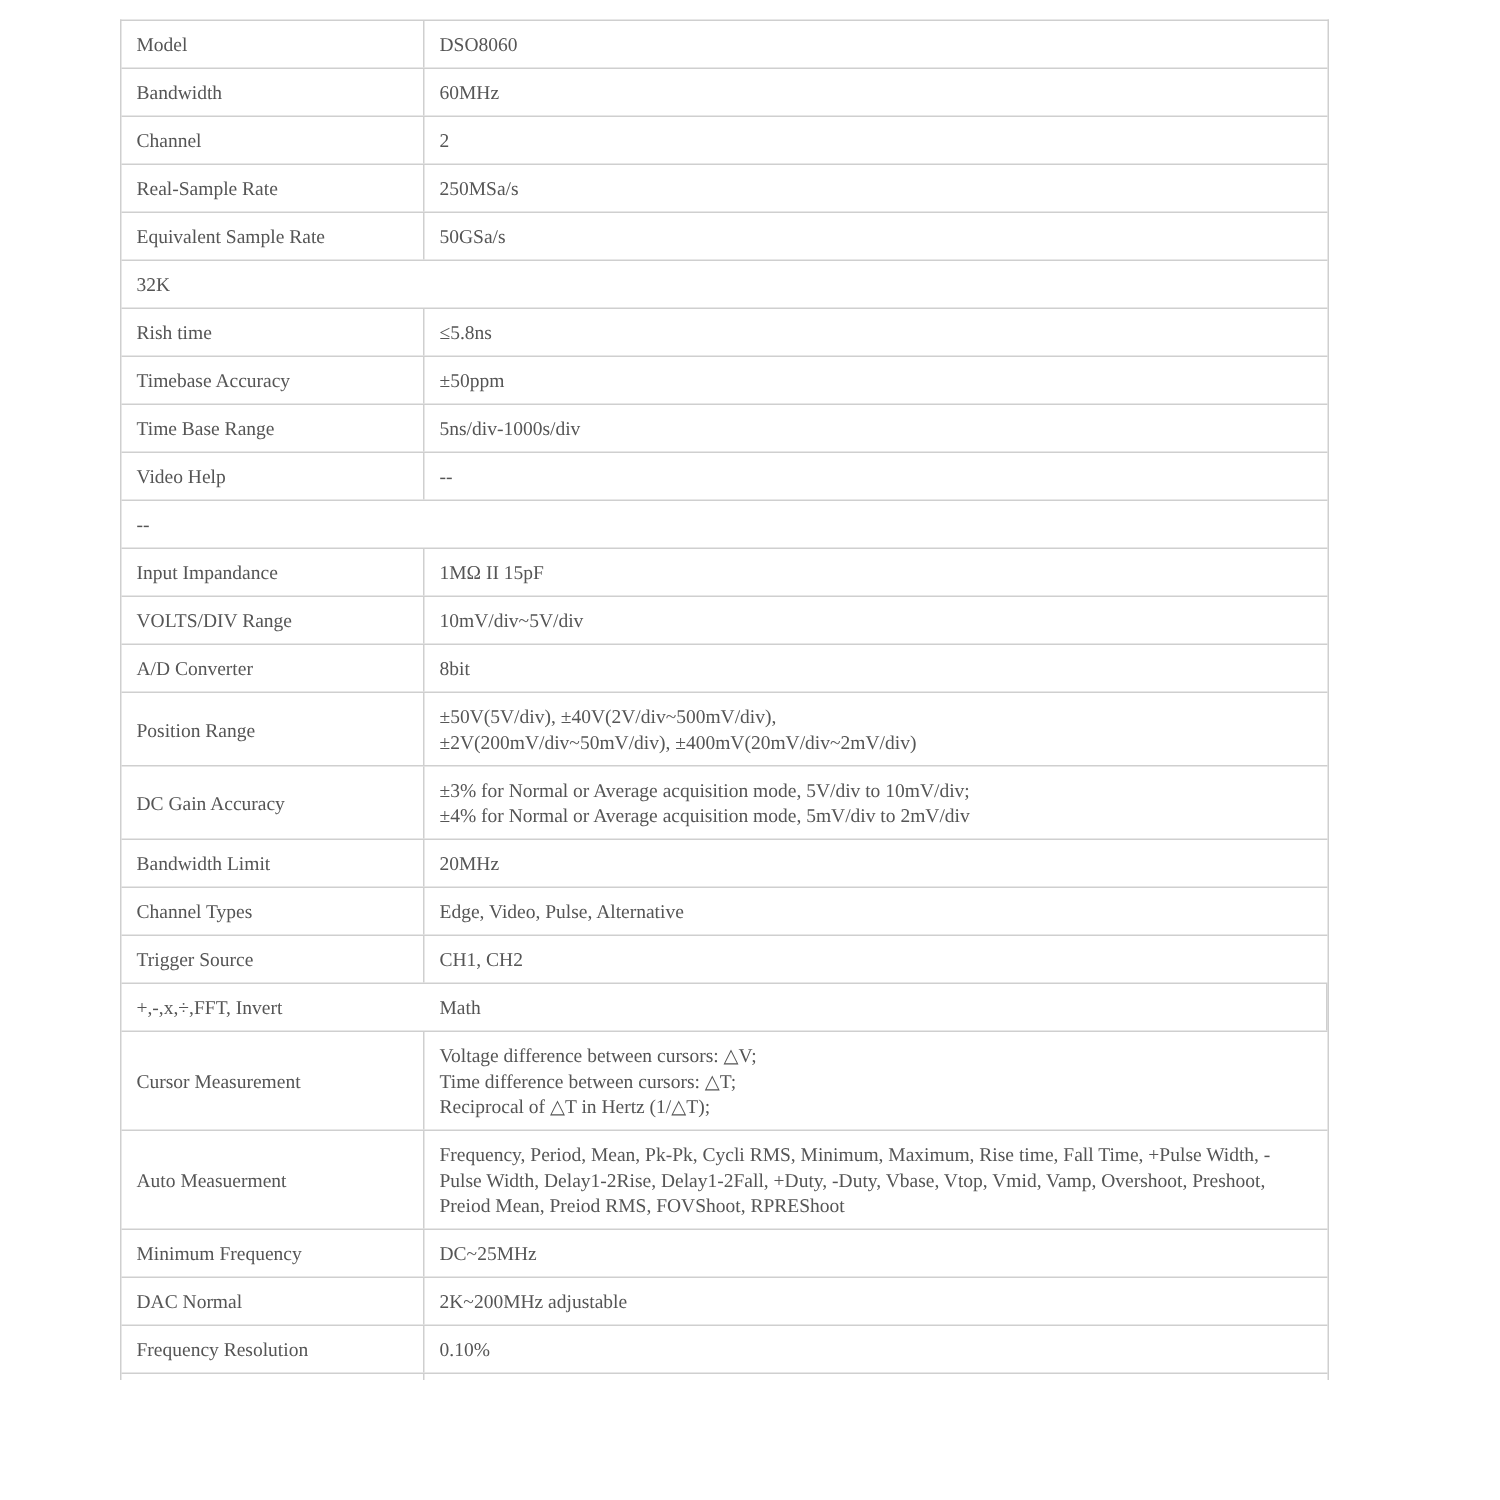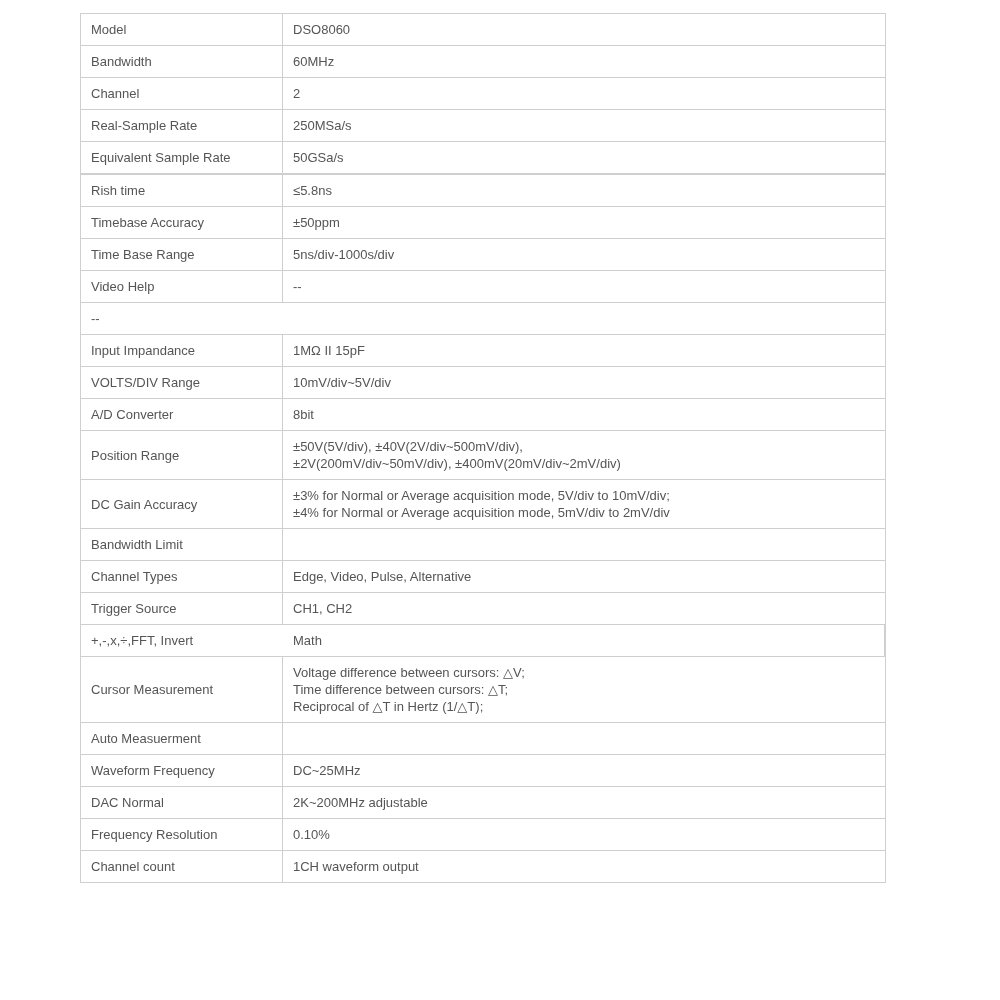--- a/index.html
+++ b/index.html
@@ -7,20 +7,21 @@
     padding: 0;
     background: #ffffff;
     font-family: "Liberation Sans", "DejaVu Sans", sans-serif;
   }
   .page {
     position: relative;
     width: 1000px;
     height: 920px;
     background: #ffffff;
     overflow: hidden;
+    font-family: Liberation Serif, serif;
   }
   .spec-table {
     position: absolute;
     left: 80px;
     top: 13px;
     width: 806px;
     border: 1px solid #cfcfcf;
     border-bottom: none;
     box-sizing: border-box;
   }
@@ -70,20 +71,21 @@
     <div class="cell label">Real-Sample Rate</div>
     <div class="cell value">250MSa/s</div>
   </div>
 
   <div class="spec-row">
     <div class="cell label">Equivalent Sample Rate</div>
     <div class="cell value">50GSa/s</div>
   </div>
 
   <div class="spec-row">
+    <div class="cell value">32K</div>
   </div>
 
   <div class="spec-row">
     <div class="cell label">Rish time</div>
     <div class="cell value">≤5.8ns</div>
   </div>
 
   <div class="spec-row">
     <div class="cell label">Timebase Accuracy</div>
     <div class="cell value">±50ppm</div>
@@ -125,20 +127,21 @@
   </div>
 
   <div class="spec-row">
     <div class="cell label">DC Gain Accuracy</div>
     <div class="cell value">±3% for Normal or Average acquisition mode, 5V/div to 10mV/div;
 ±4% for Normal or Average acquisition mode, 5mV/div to 2mV/div</div>
   </div>
 
   <div class="spec-row">
     <div class="cell label">Bandwidth Limit</div>
+    <div class="cell value">20MHz</div>
   </div>
 
   <div class="spec-row">
     <div class="cell label">Channel Types</div>
     <div class="cell value">Edge, Video, Pulse, Alternative</div>
   </div>
 
   <div class="spec-row">
     <div class="cell label">Trigger Source</div>
     <div class="cell value">CH1, CH2</div>
@@ -151,24 +154,25 @@
 
   <div class="spec-row">
     <div class="cell label">Cursor Measurement</div>
     <div class="cell value">Voltage difference between cursors: △V;
 Time difference between cursors: △T;
 Reciprocal of △T in Hertz (1/△T);</div>
   </div>
 
   <div class="spec-row">
     <div class="cell label">Auto Measuerment</div>
+    <div class="cell value">Frequency, Period, Mean, Pk-Pk, Cycli RMS, Minimum, Maximum, Rise time, Fall Time, +Pulse Width, -Pulse Width, Delay1-2Rise, Delay1-2Fall, +Duty, -Duty, Vbase, Vtop, Vmid, Vamp, Overshoot, Preshoot, Preiod Mean, Preiod RMS, FOVShoot, RPREShoot</div>
   </div>
 
   <div class="spec-row">
-    <div class="cell label">Waveform Frequency</div>
+    <div class="cell label">Minimum Frequency</div>
     <div class="cell value">DC~25MHz</div>
   </div>
 
   <div class="spec-row">
     <div class="cell label">DAC Normal</div>
     <div class="cell value">2K~200MHz adjustable</div>
   </div>
 
   <div class="spec-row">
     <div class="cell label">Frequency Resolution</div>

